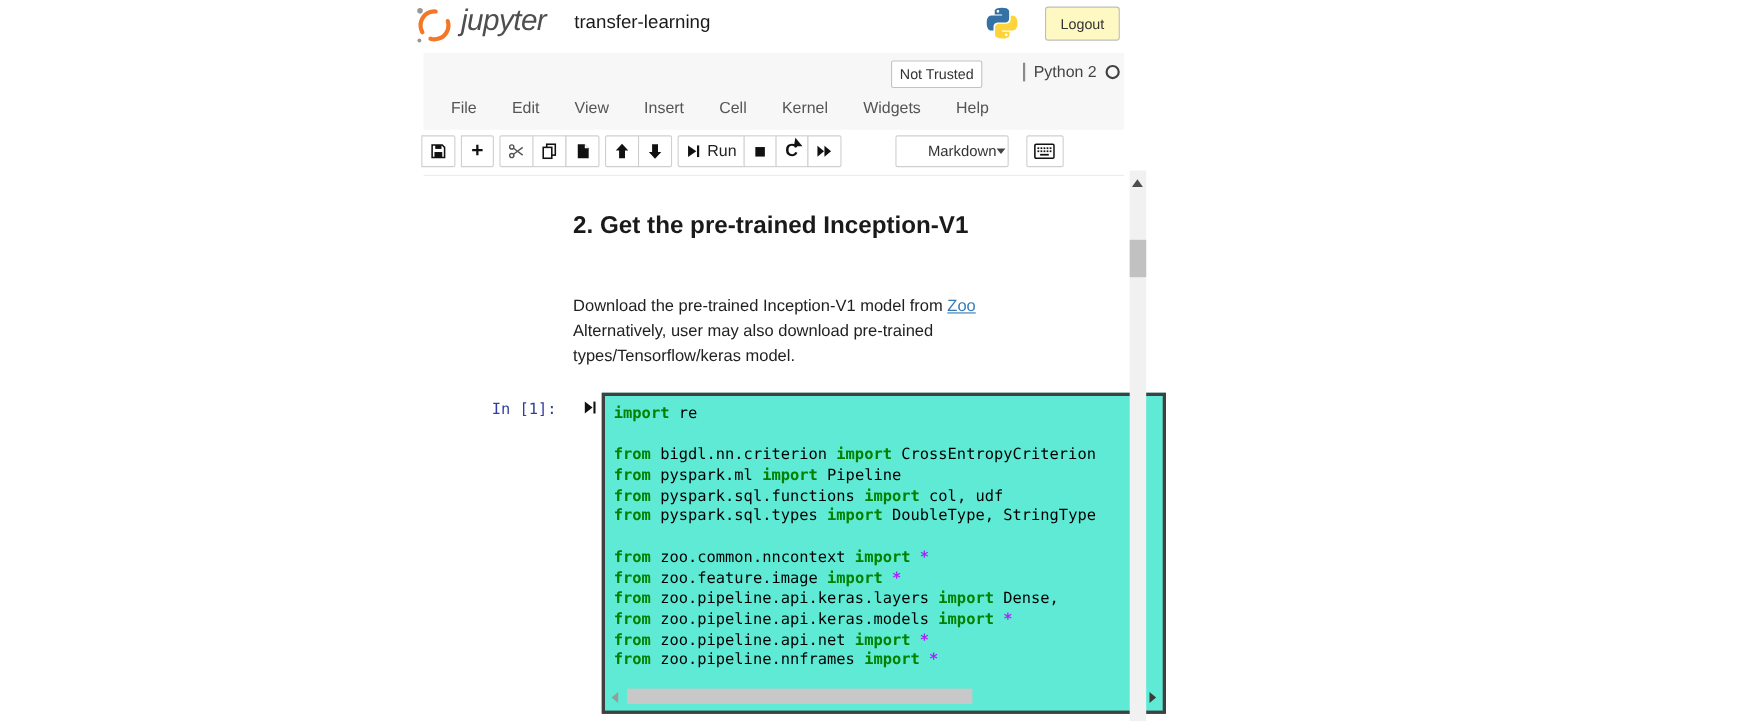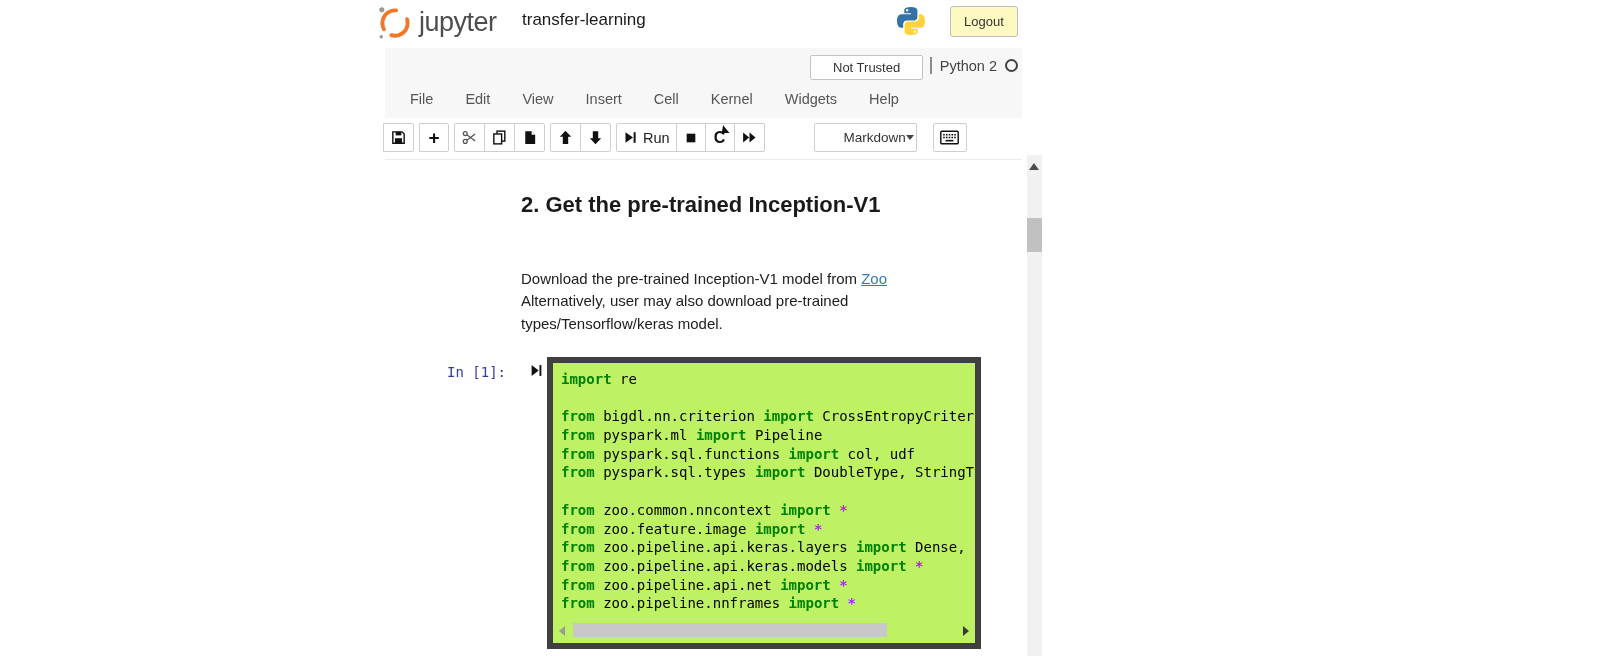--- a/index.html
+++ b/index.html
@@ -3,31 +3,31 @@
 <meta charset="utf-8">
 <style>
   * { margin:0; padding:0; box-sizing:border-box; }
   html,body { background:#fff; }
   .page { position:relative; width:1600px; height:656px; background:#fff; overflow:hidden;
           font-family:"Liberation Sans","DejaVu Sans",sans-serif; color:#1a1a1a; }
   #app { position:absolute; left:375px; top:0; width:667px; height:656px; }
 
   
   .jp-header { position:absolute; left:0; top:0; width:647px; height:46px; background:#fff; }
-  .logo-wrap { position:absolute; left:2px; top:3px; display:flex; align-items:center; }
+  .logo-wrap { position:absolute; left:2px; top:3px; display:flex; align-items:flex-start;font-style:italic; }
   .logo-text { font-size:27px; color:#4e4e4e; font-weight:400; letter-spacing:-0.5px; margin-left:6px; }
   .nb-title { position:absolute; left:147px; top:10px; font-size:17px; color:#1a1a1a; }
   .py-icon { position:absolute; left:520px; top:4px; }
   .logout-btn { position:absolute; left:575px; top:6px; width:68px; height:31px; background:#fef9c3;
                 border:1px solid #bdbdbd; border-radius:3px; font-size:13px; color:#333;
                 display:flex; align-items:center; justify-content:center; cursor:pointer; }
 
   
   .menubar-block { position:absolute; left:10px; top:48px; width:637px; height:70px; background:#f7f7f7; }
-  .trusted-badge { position:absolute; left:425px; top:7px; height:25px; padding:0 22px;
+  .trusted-badge { position:absolute; left:425px; top:7px; height:25px; padding:0 7px;
                    background:#fff; border:1px solid #c3c3c3; border-radius:2px; font-size:13px;
                    color:#333; display:flex; align-items:center; }
   .kernel-ind { position:absolute; right:4px; top:9px; display:flex; align-items:center; }
   .kernel-sep { width:2px; height:17px; background:#8a8a8a; margin-right:8px; }
   .kernel-name { font-size:14.5px; color:#444; margin-right:8px; }
   .kernel-circle { width:13px; height:13px; border:2px solid #424242; border-radius:50%; background:transparent; }
   .menu-row { position:absolute; left:9px; bottom:5px; display:flex; }
   .menu-item { font-size:14.5px; color:#555; padding:6px 16px; cursor:pointer; }
 
   
@@ -56,22 +56,22 @@
   .md-heading { position:absolute; left:146px; top:194px; width:380px; font-size:22px; font-weight:bold;
                 line-height:21px; color:#1a1a1a; }
   .md-heading span { display:block; }
   .md-para { position:absolute; left:146px; top:268px; width:410px; font-size:15px; line-height:22.4px; color:#212121; }
   .md-para a { color:#337ab7; text-decoration:underline; cursor:pointer; }
 
   .cell-prompt { position:absolute; left:72px; top:364px; font-family:"DejaVu Sans Mono","Liberation Mono",monospace;
                  font-size:14px; color:#303F9F; }
   .run-marker { position:absolute; left:155px; top:363px; }
 
-  .code-cell { position:absolute; left:172px; top:357px; width:434px; height:292px; background:#bef264;
-               border:6px solid #404040; overflow:hidden; }
+  .code-cell { position:absolute; left:172px; top:357px; width:513px; height:292px; background:#5eead4;
+               border:3px solid #404040; overflow:hidden; }
   .code-area { position:absolute; left:8px; top:7px; right:0; font-family:"DejaVu Sans Mono","Liberation Mono",monospace;
                font-size:14px; line-height:18.7px; white-space:pre; color:#000; }
   .cl { height:18.7px; overflow:hidden; }
   .kw { color:#008000; font-weight:bold; }
   .op { color:#AA22FF; font-weight:bold; }
 
   .h-scroll { position:absolute; left:1px; right:1px; bottom:3px; height:19px; }
   .h-thumb { position:absolute; left:19px; top:2px; width:314px; height:14px; background:#c8c8c8; }
   .h-arrow-l { position:absolute; left:5px; top:5px; width:0; height:0; border-top:5px solid transparent;
                border-bottom:5px solid transparent; border-right:6px solid #9a9a9a; }

